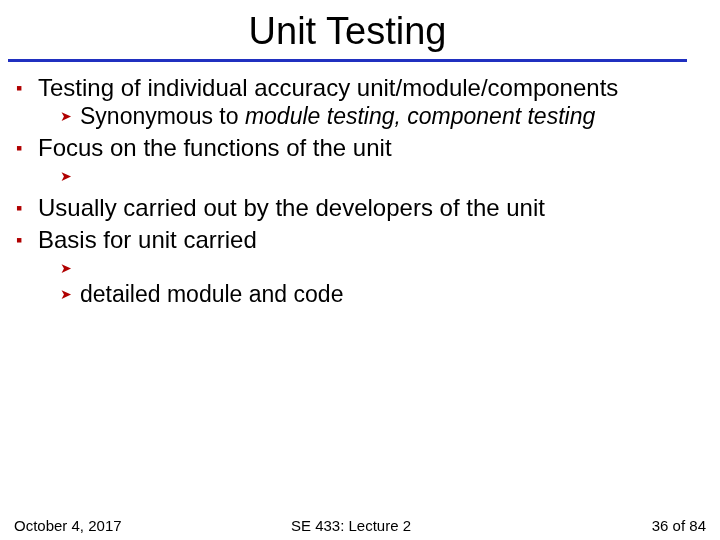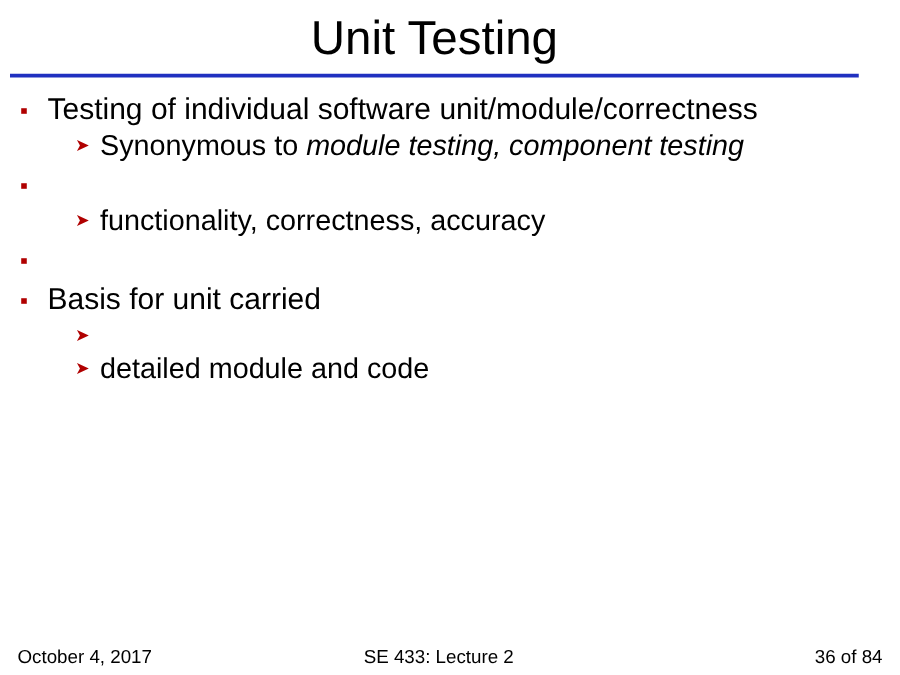--- a/index.html
+++ b/index.html
@@ -23,43 +23,44 @@
 </head>
 <body>
 
 <div class="slide">
   <div class="title">Unit Testing</div>
   <hr class="rule">
   <div class="content">
 
     <div class="lvl1">
       <span class="bullet1">▪</span>
-      <span class="text1">Testing of individual software unit/module/correctness</span>
+      <span class="text1">Testing of individual accuracy unit/module/components</span>
     </div>
     <div class="sublist">
       <div class="lvl2">
         <span class="bullet2">➤</span>
         <span class="text2">
           <span>Synonymous to </span><span class="em">module testing, component testing</span>
         </span>
       </div>
     </div>
 
     <div class="lvl1">
       <span class="bullet1">▪</span>
+      <span class="text1">Focus on the functions of the unit</span>
     </div>
     <div class="sublist">
       <div class="lvl2">
         <span class="bullet2">➤</span>
-        <span class="text2">functionality, correctness, accuracy</span>
       </div>
     </div>
 
     <div class="lvl1">
       <span class="bullet1">▪</span>
+      <span class="text1">Usually carried out by the developers of the unit</span>
     </div>
 
     <div class="lvl1">
       <span class="bullet1">▪</span>
       <span class="text1">Basis for unit carried</span>
     </div>
     <div class="sublist">
       <div class="lvl2">
         <span class="bullet2">➤</span>
       </div>

